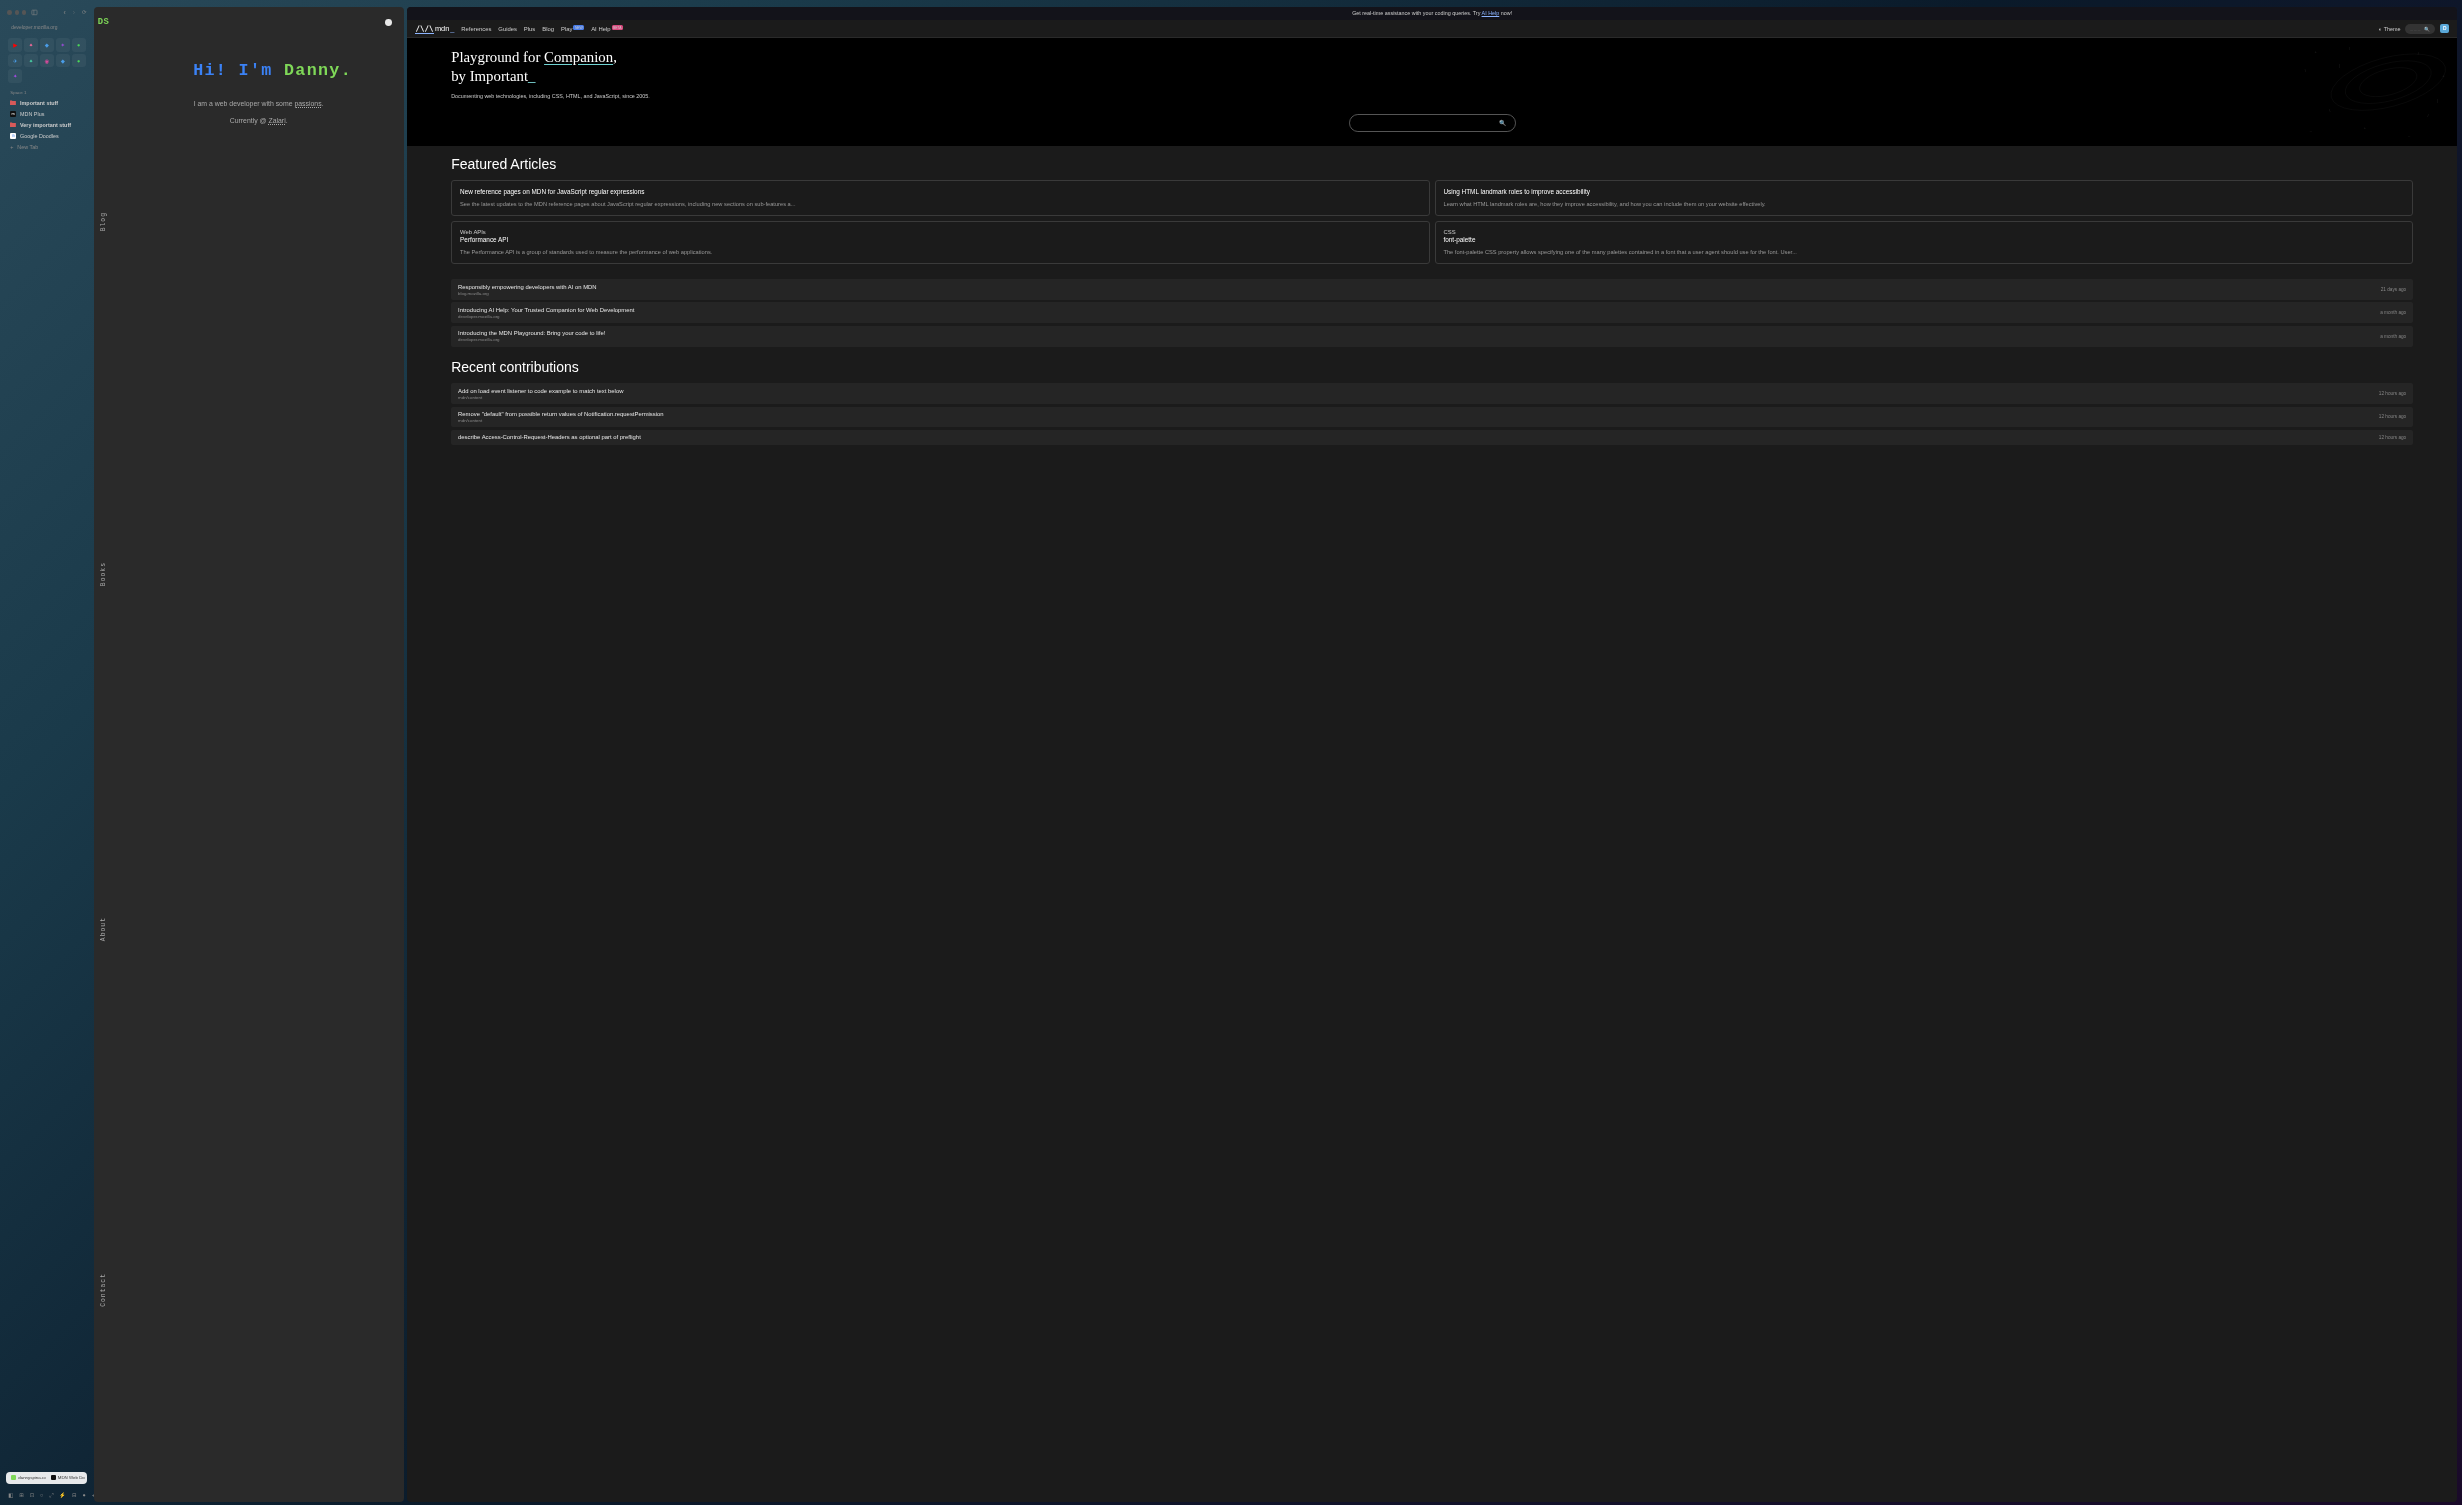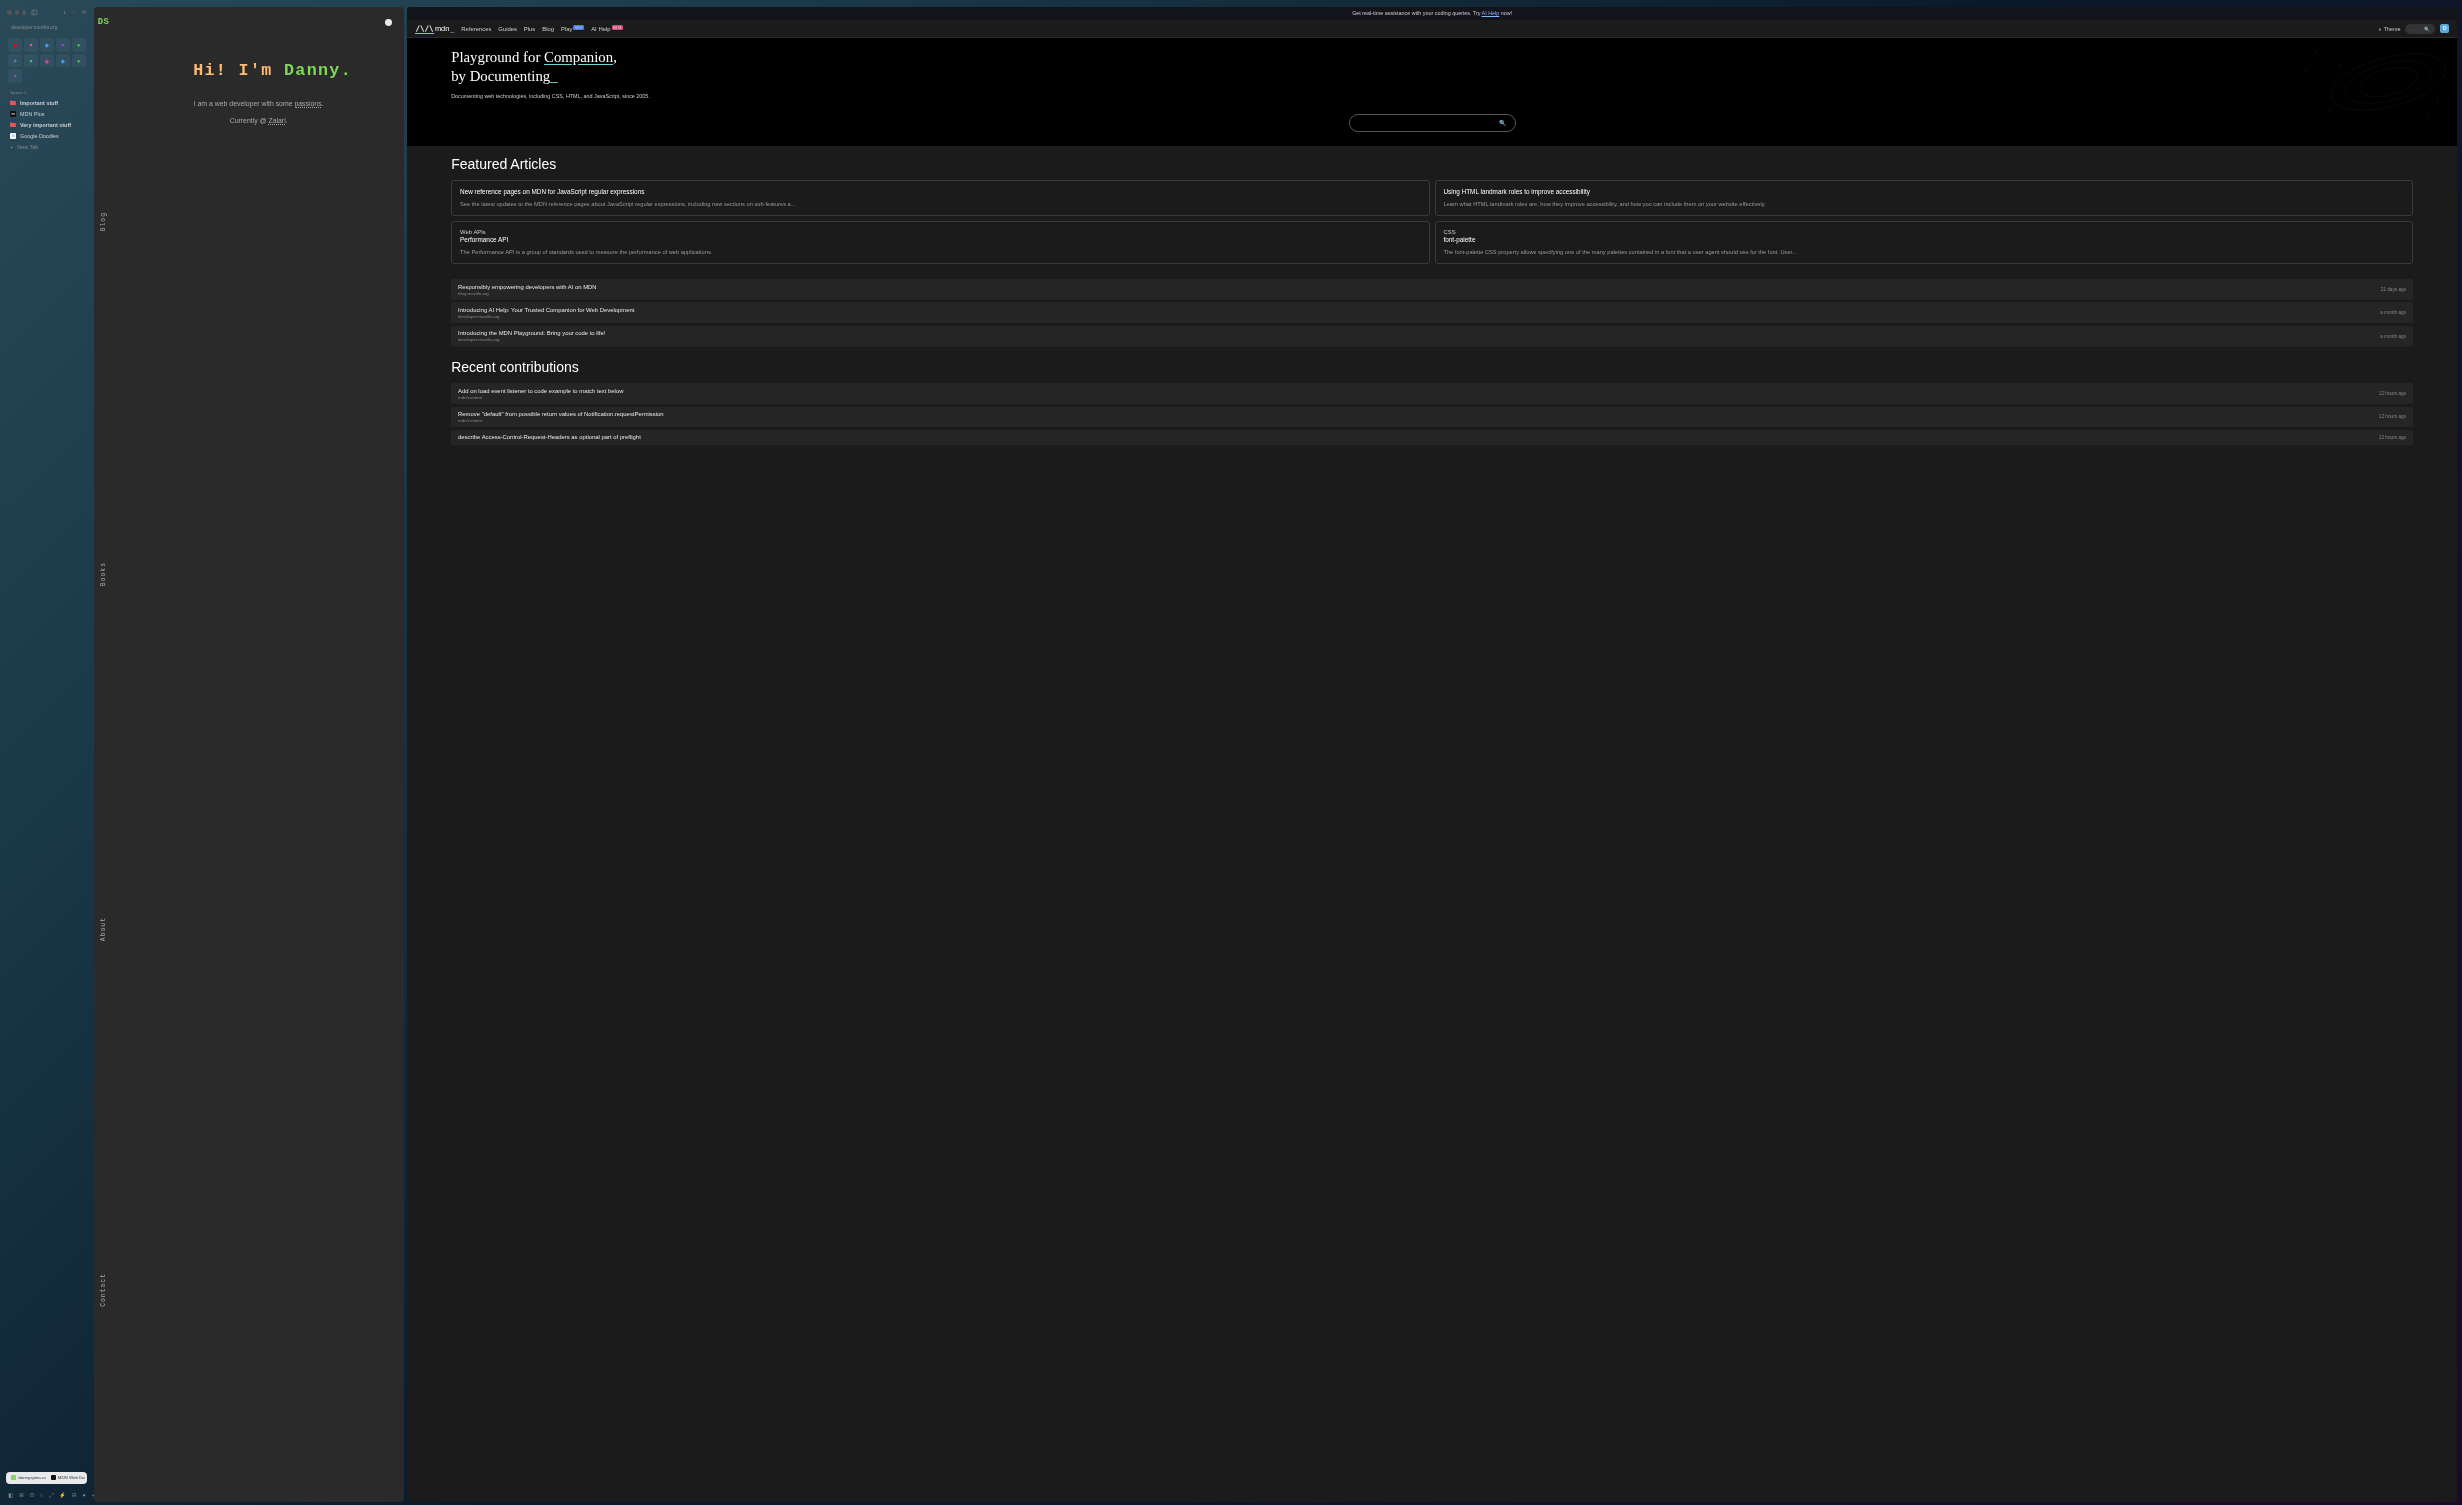--- a/index.html
+++ b/index.html
@@ -159,21 +159,21 @@
   border-radius: 50%;
   background: #e8e8e8;
   cursor: pointer;
 }
 .ds-heading {
   font-family: "Courier New", monospace;
   font-size: 16.7px;
   font-weight: bold;
   letter-spacing: 0.08em;
 }
-.ds-heading .white { color: #fdba74; margin-left: 28px; }
+.ds-heading .white { color: #3b82f6; margin-left: 28px; }
 .ds-heading .green { color: #7fd858; text-align: center; }
 .ds-sub {
   margin-top: 19.7px;
   color: #aaa;
   font-size: 6.9px;
 }
 .ds-sub a { color: #aaa; text-decoration: underline dotted; }
 .ds-sub2 { margin-top: 10.8px; color: #aaa; font-size: 6.9px; }
 .ds-sub2 a { color: #aaa; text-decoration: underline dotted; }
 
@@ -486,21 +486,21 @@
         <text x="280" y="150">/</text>
           <text x="150" y="175">+</text>
           <text x="40" y="180">_</text>
         <text x="240" y="190">_</text>
           <text x="100" y="50">|</text>
           <text x="300" y="120">|</text>
       </g>
     </svg>
     <h1>
       <span>Playground for </span><span class="underline">Companion</span><span>,</span><br>
-      <span>by Documenting</span><span class="cursor">_</span>
+      <span>by Important</span><span class="cursor">_</span>
     </h1>
     <div class="mdn-hero-sub">Documenting web technologies, including CSS, HTML, and JavaScript, since 2005.</div>
     <div class="mdn-search">
       <span style="color:#888;font-size:5.9px">🔍</span>
     </div>
   </div>
 
   <div class="mdn-body">
     <div class="mdn-section-title">Featured Articles</div>
     <div class="mdn-cards" id="mdn-featured">

